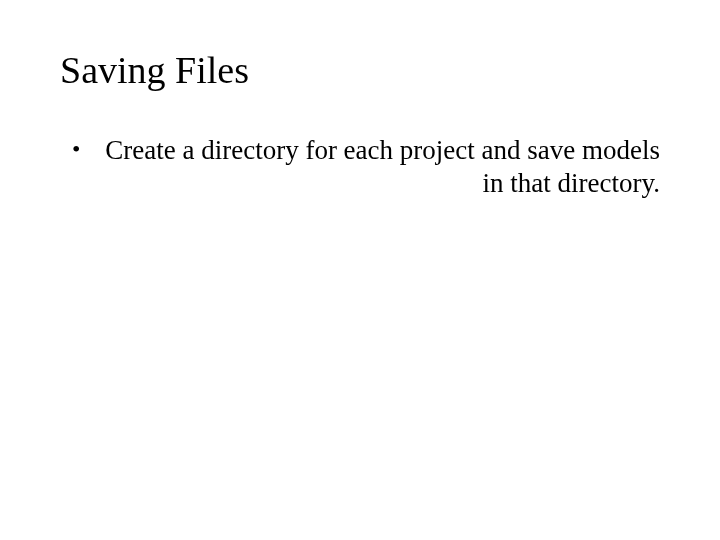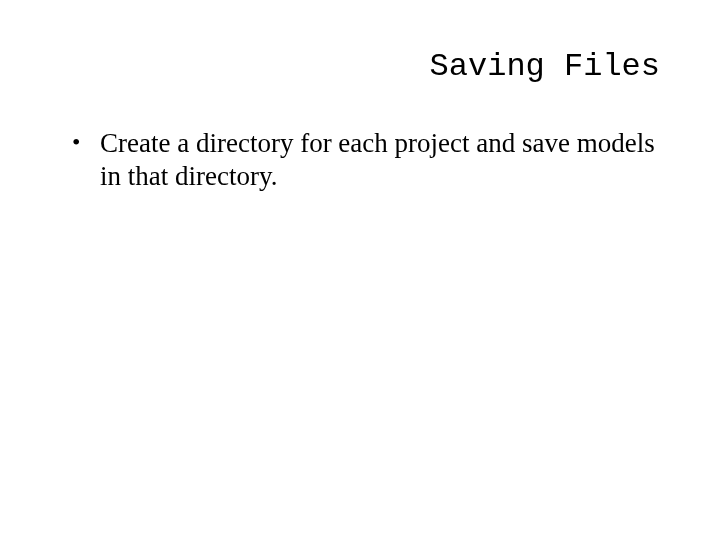--- a/index.html
+++ b/index.html
@@ -11,30 +11,30 @@
     font-family: "Times New Roman", Times, serif;
     color: #000000;
   }
   .slide {
     width: 720px;
     height: 540px;
     box-sizing: border-box;
     padding: 48px 60px 0 60px;
   }
   .title {
-    text-align: right;
-    font-size: 32px;
+    text-align: left;
+    font-size: 38px;
     font-weight: normal;
     margin: 0 0 42px 0;
-    font-family: Liberation Mono, monospace;
   }
   ul.bullets {
     list-style: none;
     margin: 0;
     padding: 0 0 0 12px;
+    text-align: right;
   }
   ul.bullets li {
     position: relative;
     font-size: 27px;
     line-height: 1.22;
     padding-left: 28px;
     margin-bottom: 6px;
   }
   ul.bullets li::before {
     content: "•";

